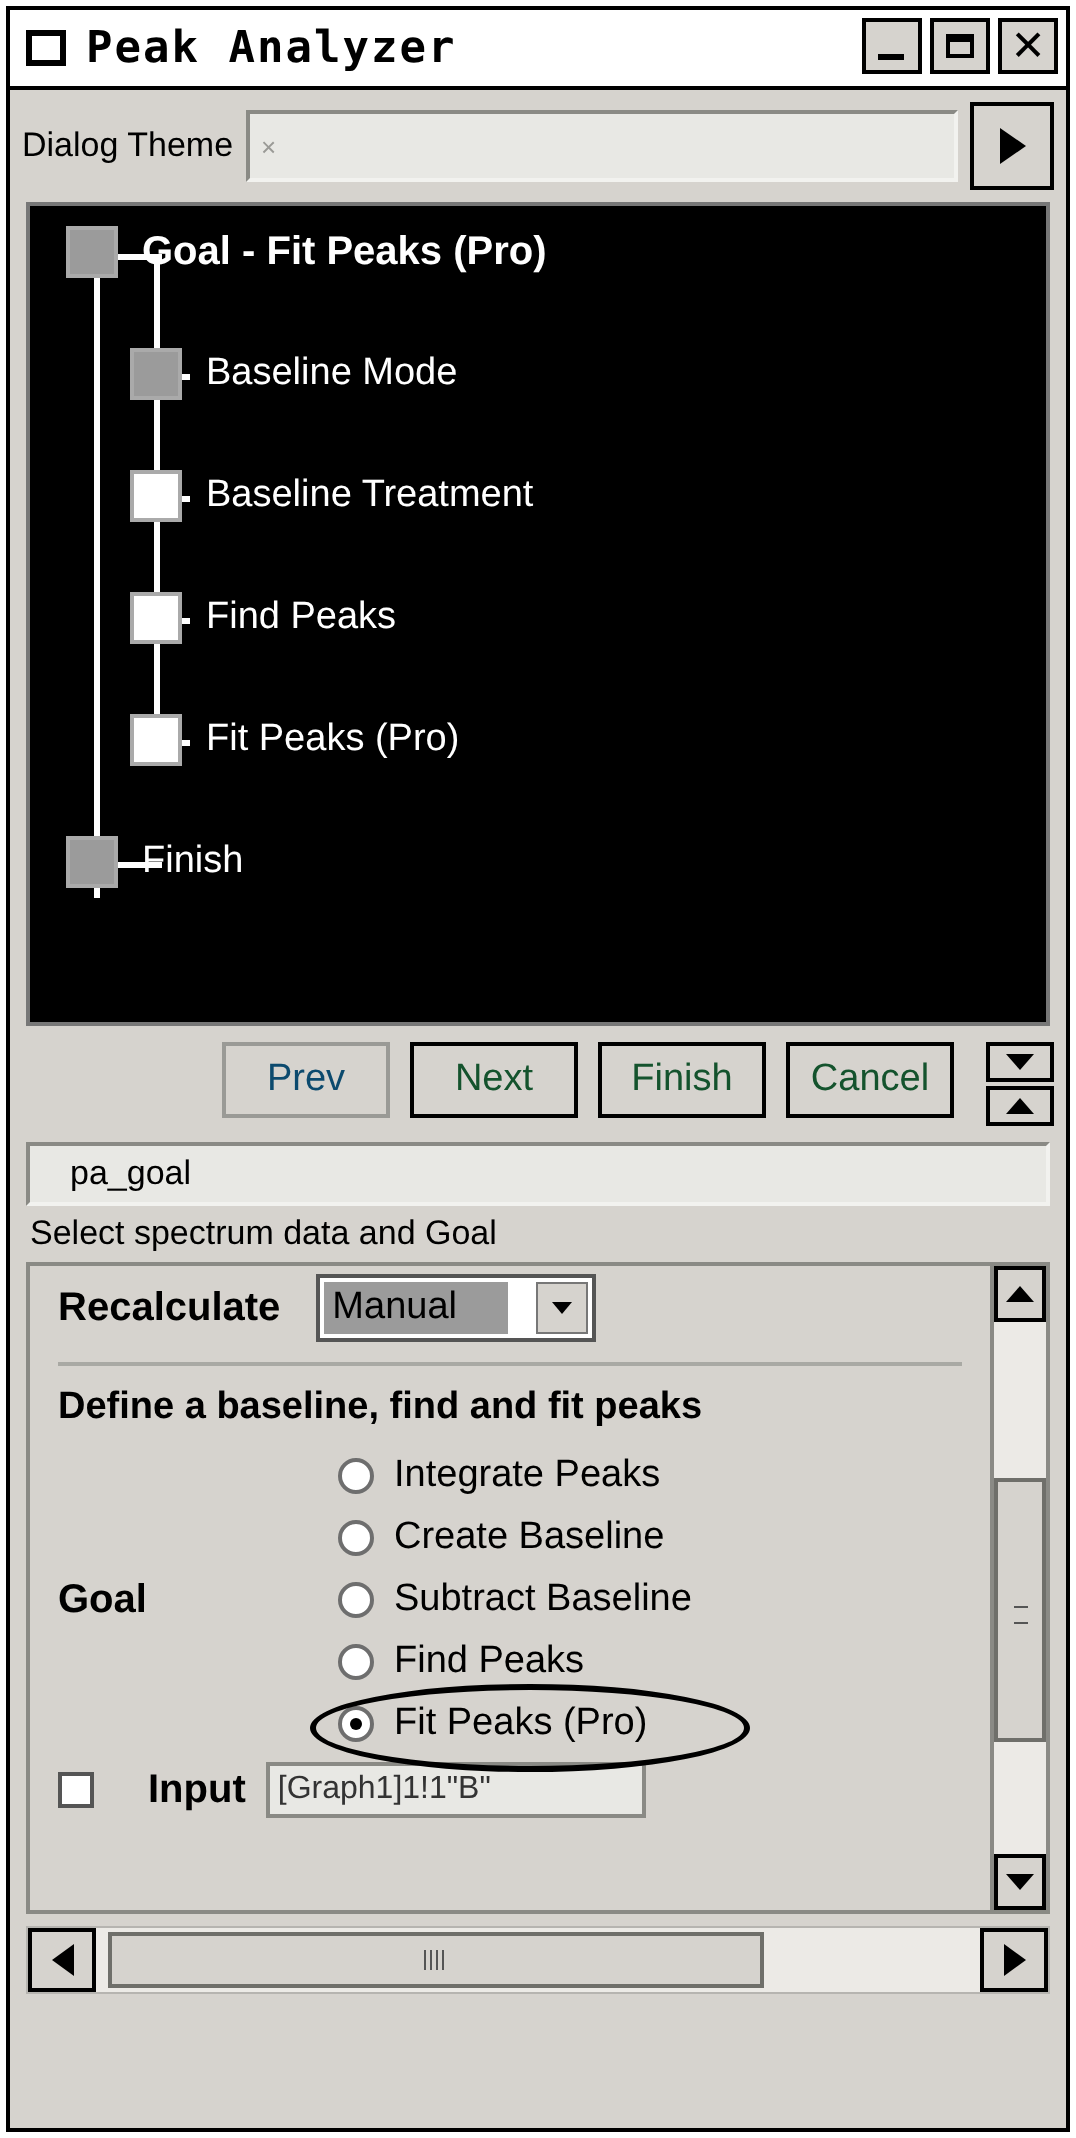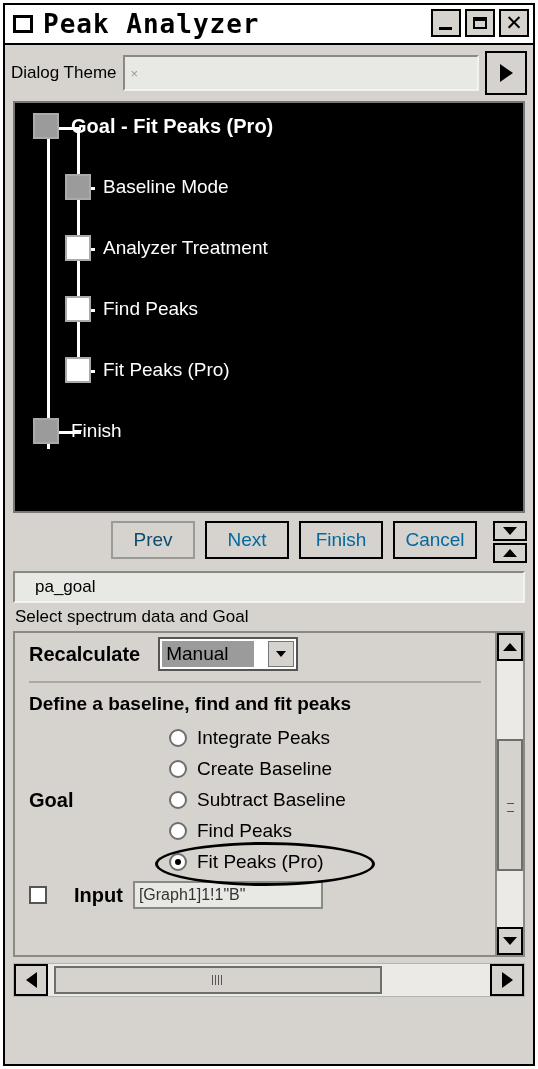--- a/index.html
+++ b/index.html
@@ -47,21 +47,21 @@
   .title-icon::after {
     content: "";
     position: absolute;
     left: 3px; top: 3px;
     width: 14px; height: 12px;
     background: #fff;
   }
   .title-text {
     font-family: "DejaVu Sans Mono", monospace;
     font-weight: bold;
-    font-size: 26px;
+    font-size: 22px;
     letter-spacing: 1px;
     color: #000;
   }
   .title-buttons {
     position: absolute;
     right: 4px;
     top: 4px;
     display: flex;
     gap: 4px;
   }
@@ -197,21 +197,21 @@
   }
   .wbtn {
     height: 38px;
     min-width: 84px;
     padding: 0 10px;
     background: #d6d3ce;
     border: 2px solid #000;
     box-sizing: border-box;
     font-size: 19px;
     font-family: "Liberation Sans", sans-serif;
-    color: #0369a1;
+    color: #14532d;
     display: flex;
     align-items: center;
     justify-content: center;
   }
   .wbtn.disabled {
     color: #0c4a6e;
     border-color: #9a9a96;
   }
   .spin-col {
     display: flex;
@@ -593,21 +593,21 @@
     <div class="tree-node" style="left:18px; top:10px;">
       <span class="node-box gray"></span>
       <span class="node-label bold">Goal - Fit Peaks (Pro)</span>
     </div>
     <div class="tree-node" style="left:50px; top:71px;">
       <span class="node-box gray"></span>
       <span class="node-label">Baseline Mode</span>
     </div>
     <div class="tree-node" style="left:50px; top:132px;">
       <span class="node-box"></span>
-      <span class="node-label">Analyzer Treatment</span>
+      <span class="node-label">Baseline Treatment</span>
     </div>
     <div class="tree-node" style="left:50px; top:193px;">
       <span class="node-box"></span>
       <span class="node-label">Find Peaks</span>
     </div>
     <div class="tree-node" style="left:50px; top:254px;">
       <span class="node-box"></span>
       <span class="node-label">Fit Peaks (Pro)</span>
     </div>
     <div class="tree-node" style="left:18px; top:315px;">

